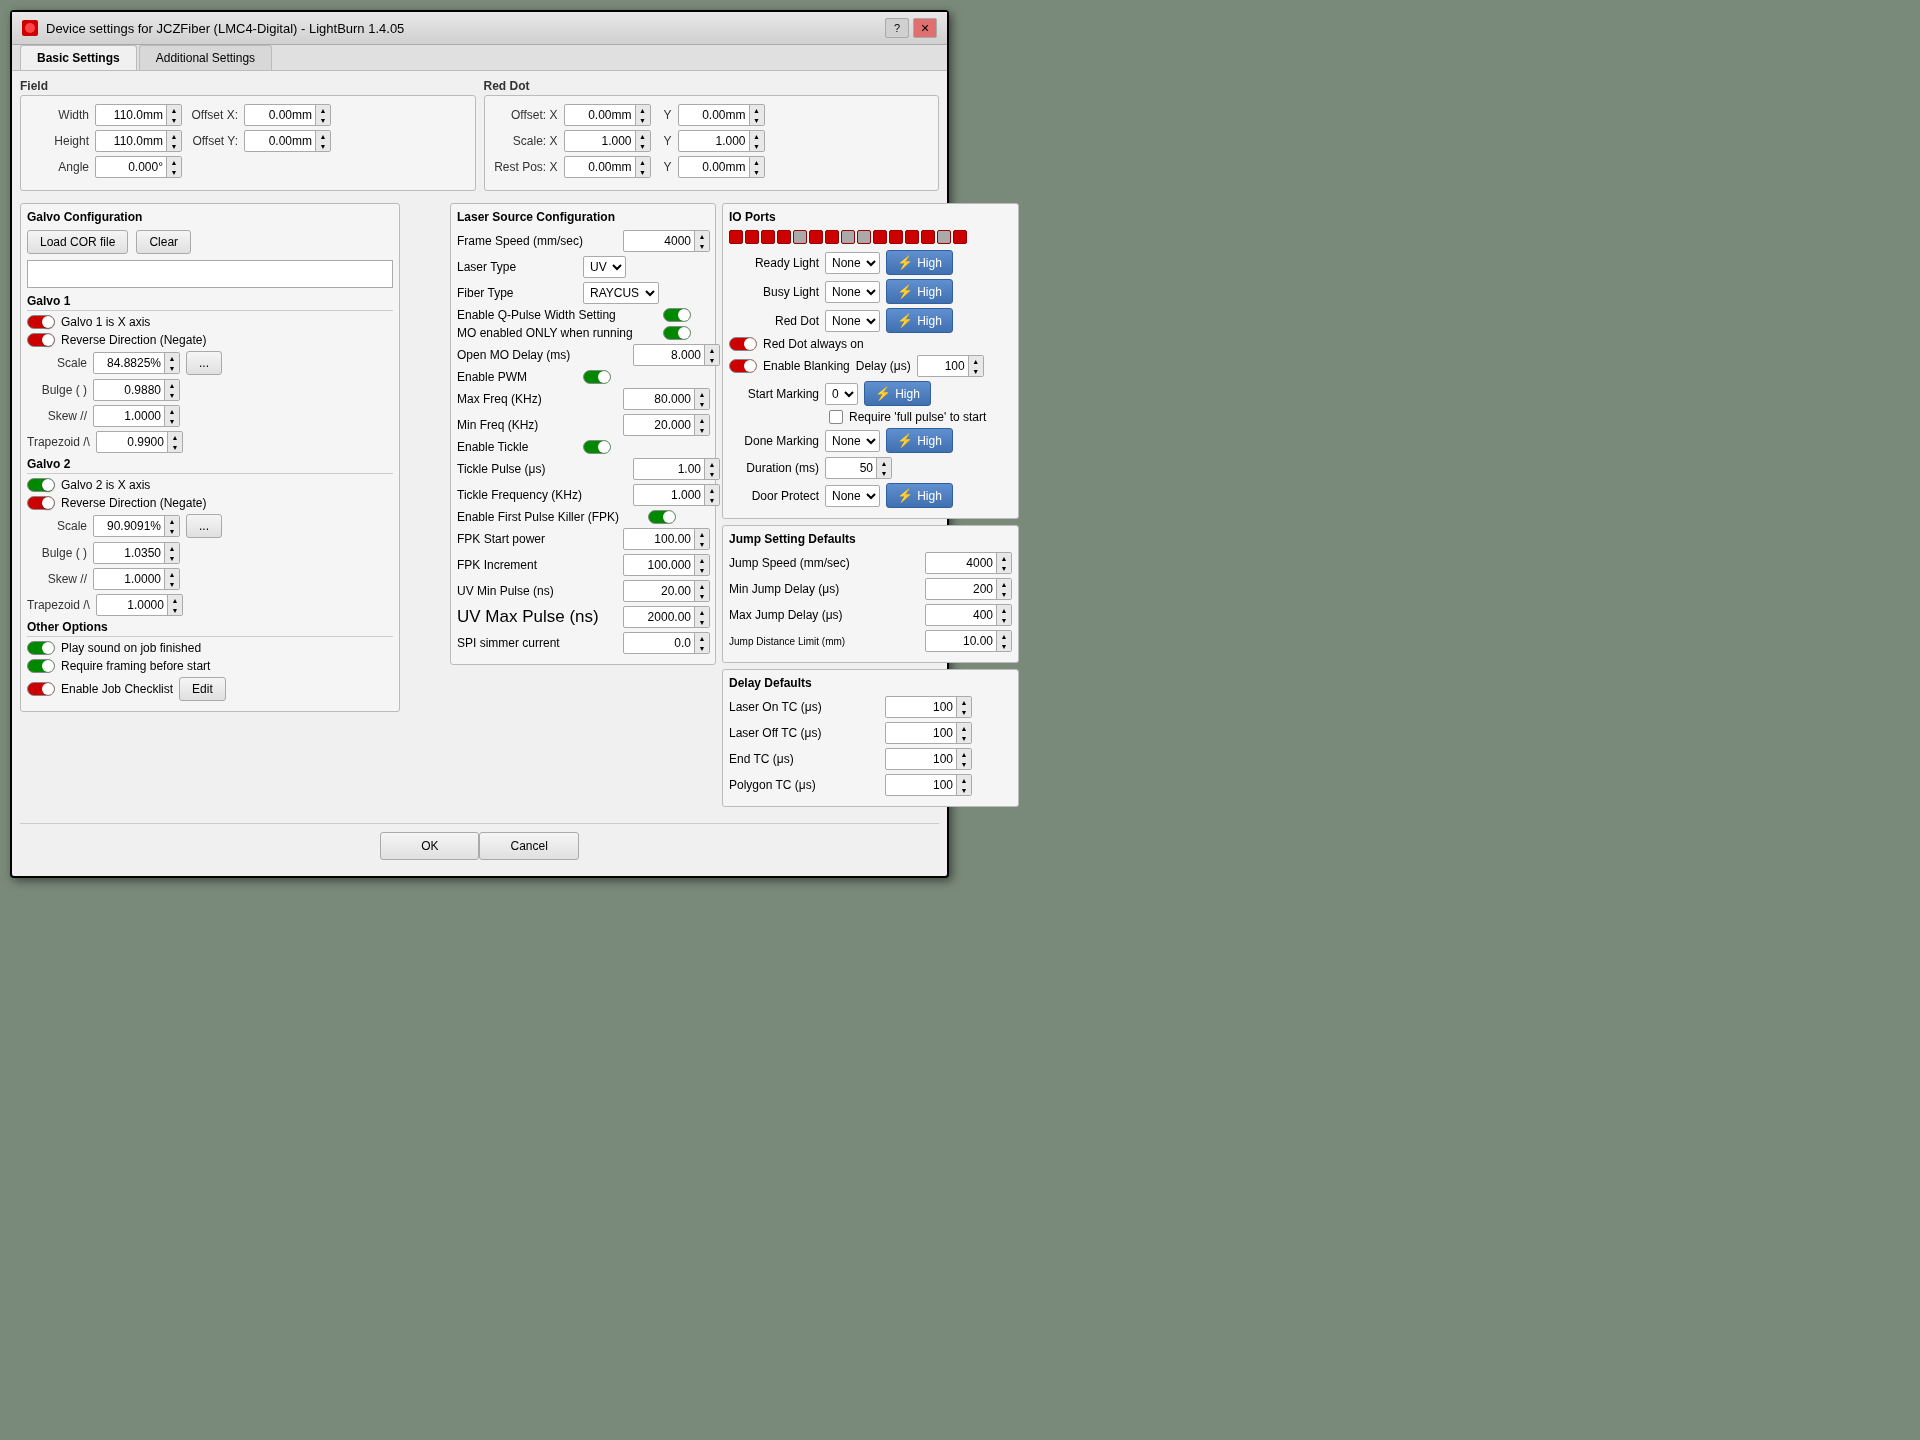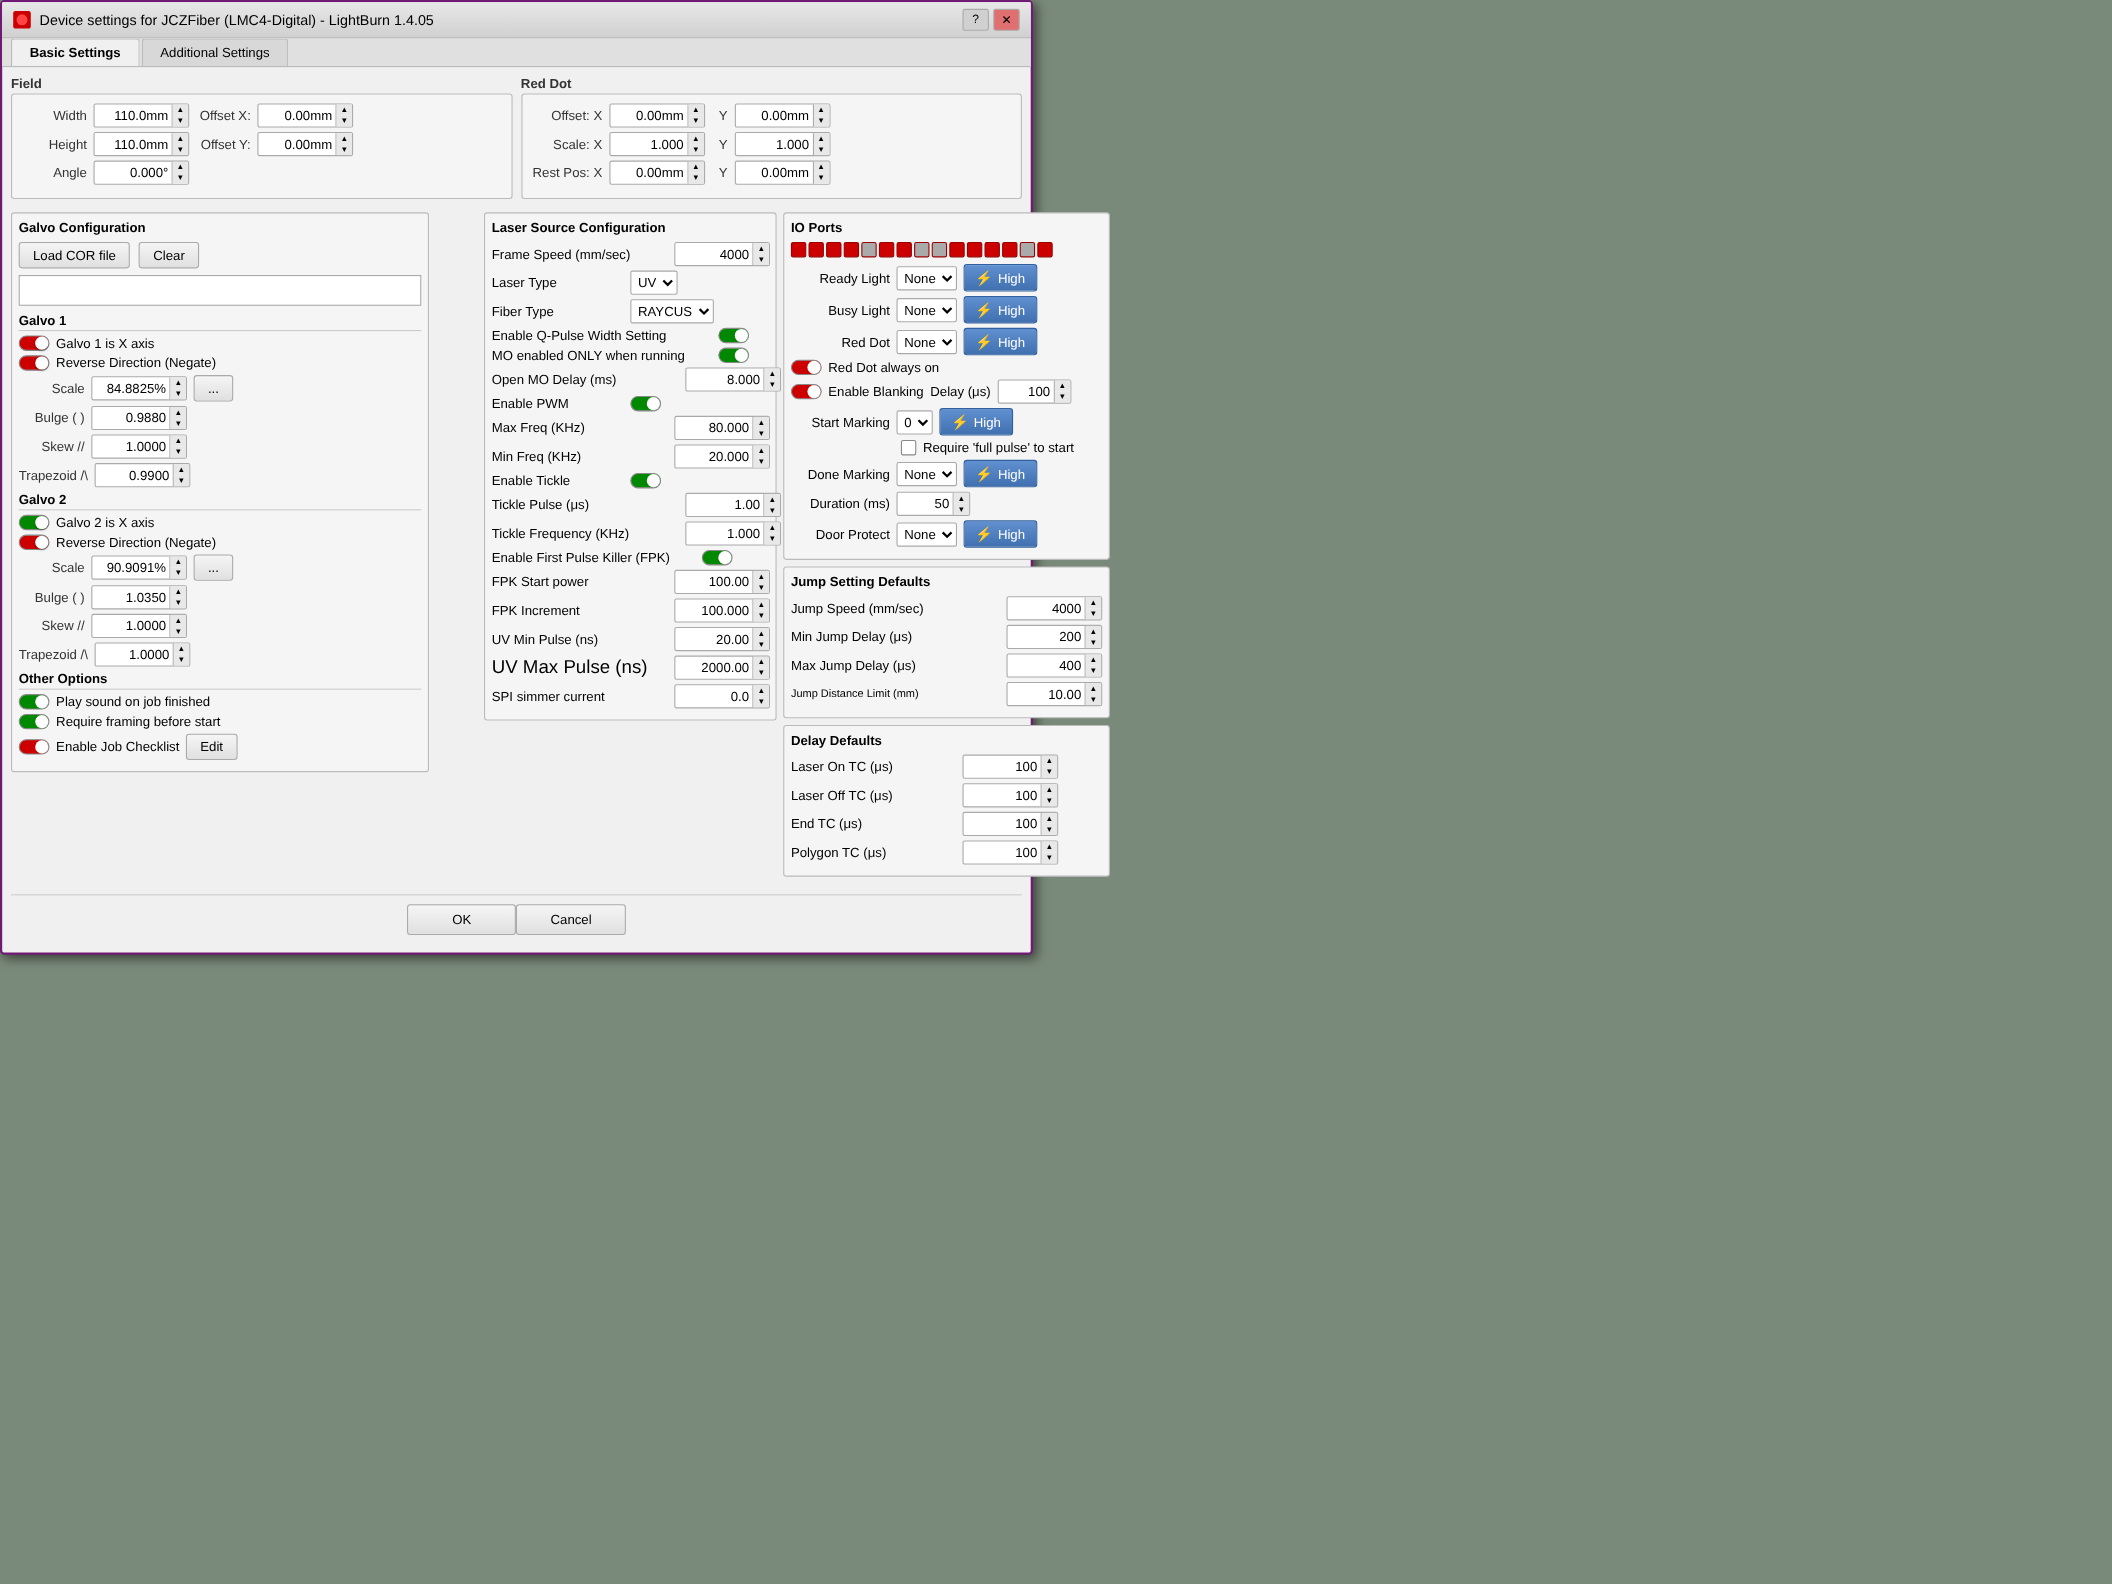--- a/index.html
+++ b/index.html
@@ -7,23 +7,24 @@
       font-family: 'Segoe UI', Arial, sans-serif;
       font-size: 12px;
       background: #7a8a7a;
       display: flex;
       align-items: flex-start;
       justify-content: flex-start;
       min-height: 100vh;
     }
     .dialog {
       background: #f0f0f0;
-      border: 2px solid #701a75;
+      border: 2px solid #000000;
       border-radius: 4px;
       width: 939px;
+      margin: 10px;
       box-shadow: 3px 3px 10px rgba(0,0,0,0.5);
     }
     .title-bar {
       background: linear-gradient(to bottom, #e8e8e8, #d0d0d0);
       padding: 6px 10px;
       display: flex;
       align-items: center;
       justify-content: space-between;
       border-bottom: 1px solid #aaa;
     }

